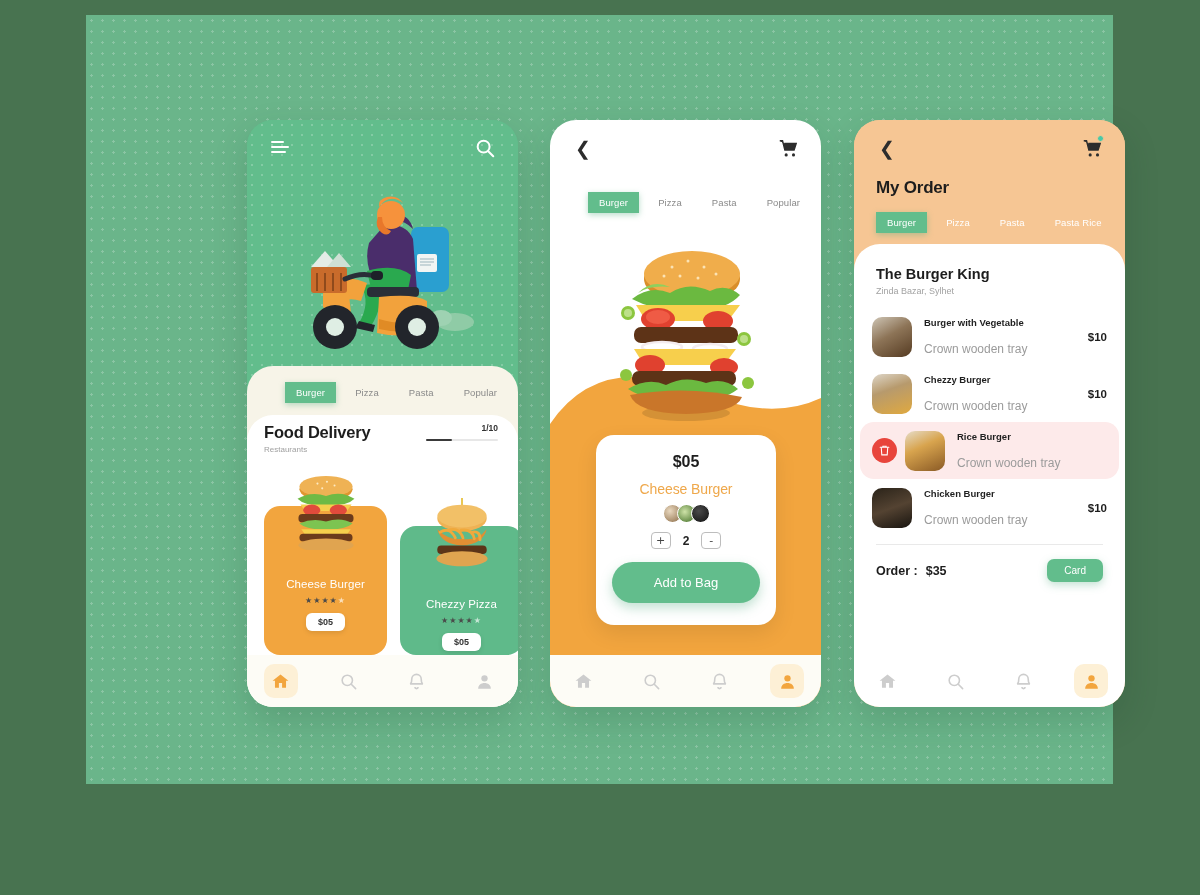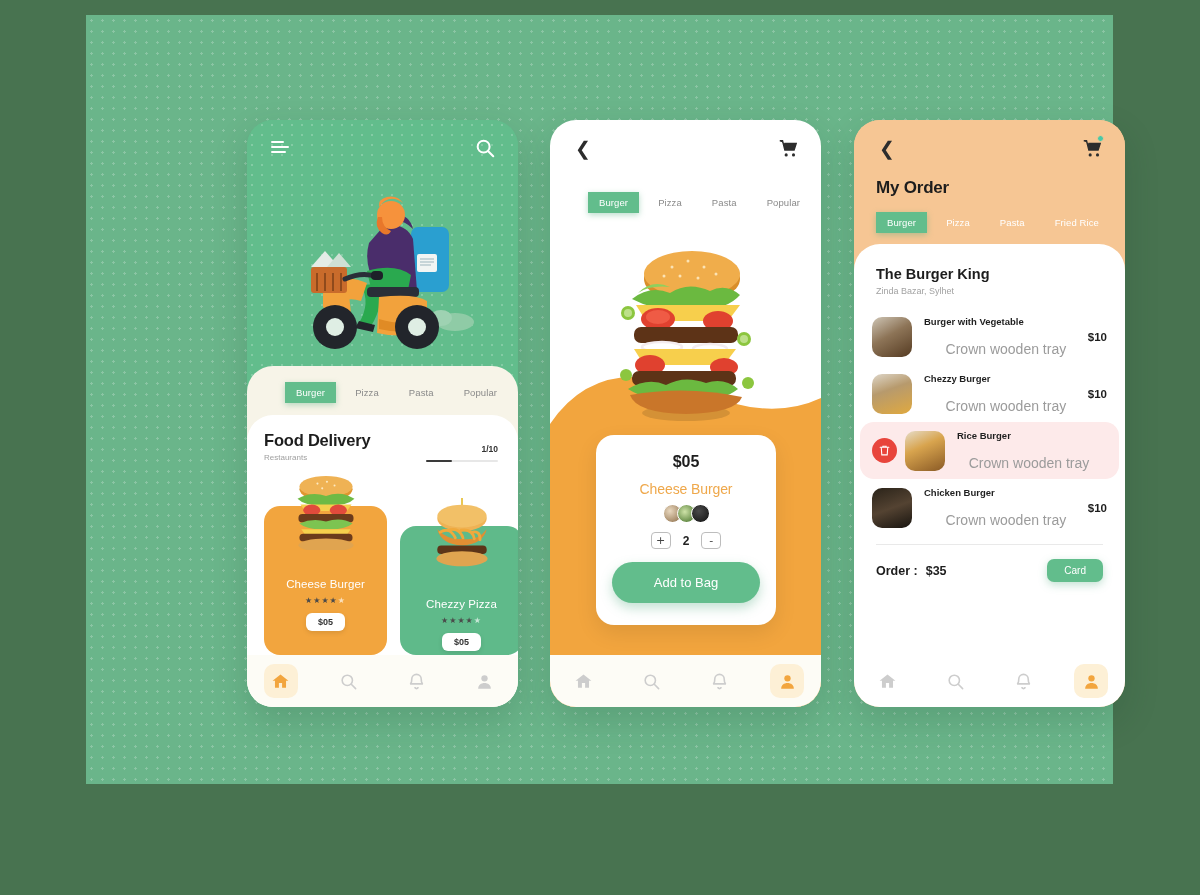--- a/index.html
+++ b/index.html
@@ -145,21 +145,21 @@
   .rest-addr { margin:4px 0 0 22px; font-size:9px; color:#a2a2a2;}
   .olist { margin-top:12px; }
   .orow { display:flex; align-items:center; padding:8px 18px; height:57px; }
   .orow.danger { background:#fdeaea; border-radius:14px; margin:0 6px; padding-left:12px;}
   .trash { width:25px; height:25px; border-radius:50%; background:#e8453c;
            display:flex; align-items:center; justify-content:center; margin-right:8px;
            cursor:pointer; flex:0 0 auto;}
   .thumb { width:40px; height:40px; border-radius:10px; flex:0 0 auto; background-size:cover;}
   .oinfo { flex:1; margin-left:12px;}
   .oname { font-size:9.5px; color:#1f1f1f; font-weight:700;}
-  .odesc { font-size:14px; color:#9b9b9b; margin-top:14px;text-align:center;}
+  .odesc { font-size:12px; color:#9b9b9b; margin-top:14px;}
   .oprice { font-size:11.5px; font-weight:bold; color:#1d1d1d; }
   .divider { height:1px; background:#e9e9e9; margin:8px 22px 0;}
   .totalrow { display:flex; align-items:center; justify-content:space-between;
               padding:14px 22px 0; }
   .totallabel { font-size:12.5px; font-weight:bold; color:#1d1d1d; }
   .cardbtn { background:#62bd8c; color:#fff; font-size:10px; padding:6px 17px;
              border-radius:7px; cursor:pointer; box-shadow:0 3px 8px rgba(80,170,125,.35);}
   #phone3 .bottomnav { background:#fff; }
 </style>
 </head>
@@ -243,21 +243,21 @@
 
     <div class="sheet">
       <div class="tabrow p1tabs">
         <div class="tab active">Burger</div>
         <div class="tab">Pizza</div>
         <div class="tab">Pasta</div>
         <div class="tab">Popular</div>
       </div>
 
       <div class="sheet-inner">
-        <div style="display:flex;align-items:flex-end;justify-content:space-between;padding:16px 20px 0 17px;">
+        <div style="display:flex;align-items:flex-start;justify-content:space-between;padding:8px 20px 0 17px;">
           <div>
             <div class="section-title">Food Delivery</div>
             <div class="section-sub">Restaurants</div>
           </div>
           <div>
             <div class="pager">1/10</div>
             <div class="pagerbar">
                 <span></span>
               </div>
           </div>
@@ -468,21 +468,21 @@
         <span class="cart-badge"></span>
       </div>
     </div>
 
     <div class="title">My Order</div>
 
     <div class="tabrow p3tabs">
       <div class="tab active">Burger</div>
       <div class="tab">Pizza</div>
       <div class="tab">Pasta</div>
-      <div class="tab">Fried Rice</div>
+      <div class="tab">Pasta Rice</div>
     </div>
 
     <div class="sheet">
       <div class="rest-name">The Burger King</div>
       <div class="rest-addr">Zinda Bazar, Sylhet</div>
 
       <div class="olist">
         <div class="orow">
           <span class="thumb" style="background:linear-gradient(150deg,#cfc6b6 0%,#8d7457 45%,#553b22 100%);"></span>
           <span class="oinfo">

